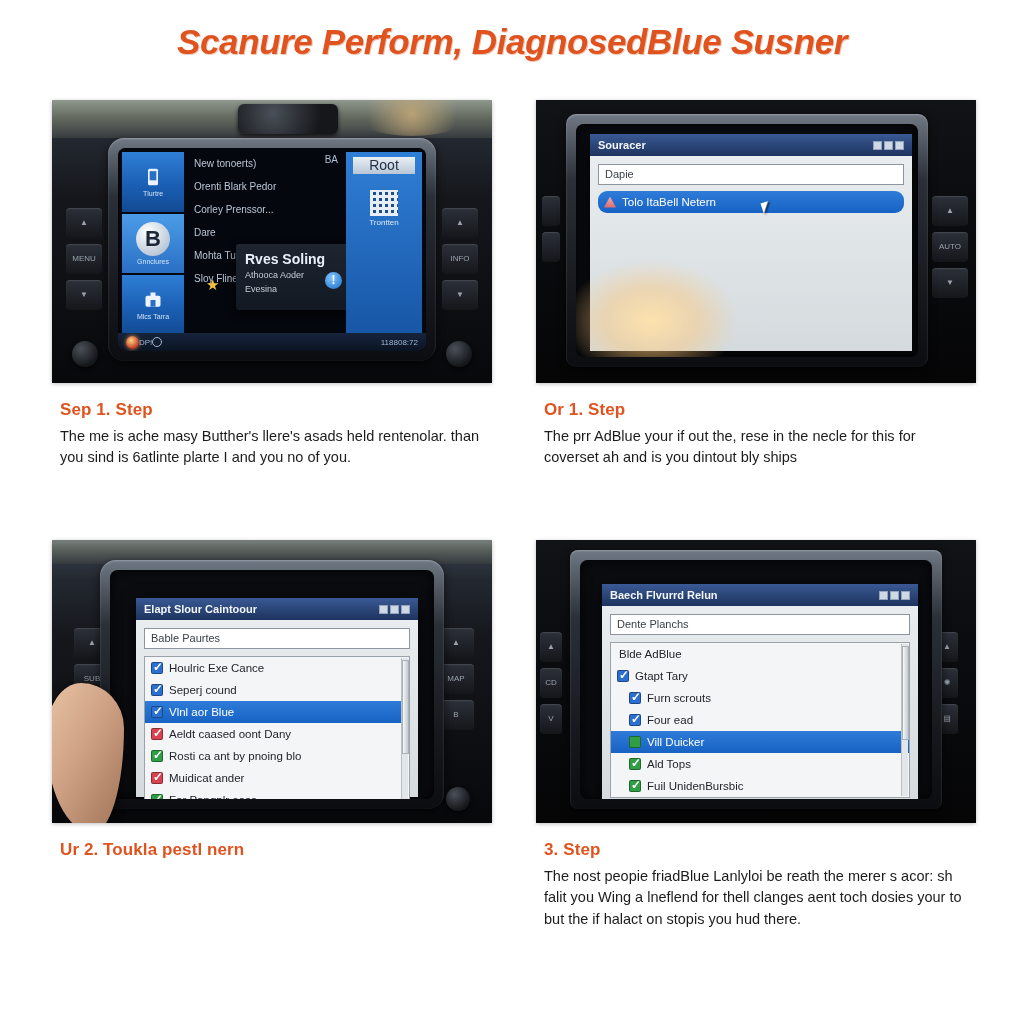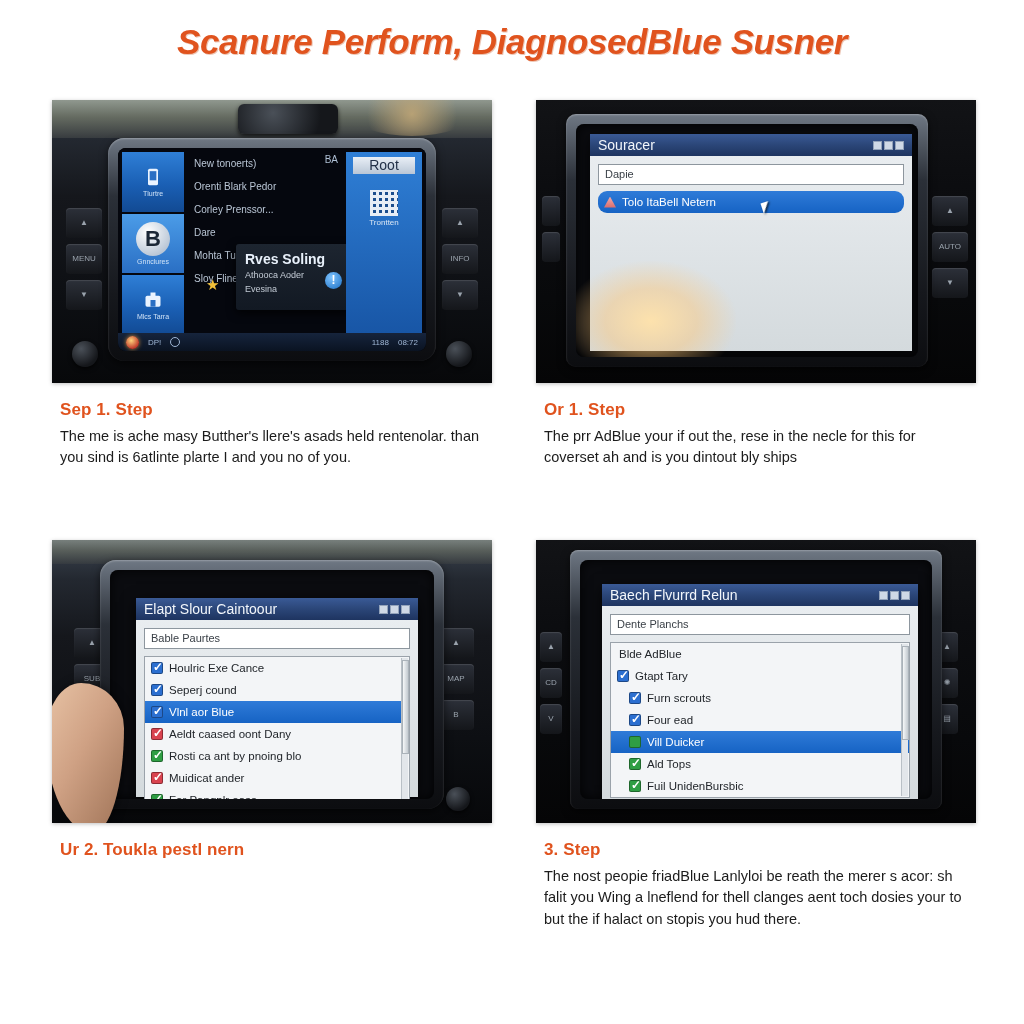--- a/index.html
+++ b/index.html
@@ -143,36 +143,36 @@
     margin: 7px auto 2px; width: 28px; height: 26px;
     background:
       repeating-linear-gradient(0deg,#e7eef6 0 3px,transparent 3px 6px),
       repeating-linear-gradient(90deg,#e7eef6 0 3px,transparent 3px 6px),
       #1b4e8e;
   }
   .s1-rlbl { color: #d9e6f5; font-size: 8px; text-align: center; }
   .s1-bar {
     position: absolute; left: 0; right: 0; bottom: 0; height: 18px;
     background: linear-gradient(180deg,#16243c,#0a1322);
-    color: #9fb6d4; font-size: 8px; display: flex; align-items: center; gap: 9px; padding: 0 8px;
+    color: #9fb6d4; font-size: 8px; display: flex; align-items: center; padding: 0 8px;
   }
   .s1-bar .sp { flex: 1; }
   .s1-bar .orb {
     width: 13px; height: 13px; border-radius: 50%;
     background: radial-gradient(circle at 40% 35%, #ffd27a, #c0392b 70%);
     box-shadow: 0 0 4px rgba(255,170,60,.8);
   }
   .s1-bar .ring { width: 10px; height: 10px; border-radius: 50%; border: 1.5px solid #9fb6d4; }
 
   
   .win { position: absolute; background: #dfe3e6; box-shadow: 0 4px 14px rgba(0,0,0,.75); }
   .win-tb {
     height: 22px;
     background: linear-gradient(180deg,#3a5a96 0%, #2b4678 50%, #1e3460 100%);
-    color: #f2f6fb; font-size: 14px; font-weight: normal;
+    color: #f2f6fb; font-size: 11px; font-weight: bold;
     display: flex; align-items: center; padding: 0 8px;
   }
   .win-tb .ttl { flex: 1; white-space: nowrap; overflow: hidden; }
   .win-tb .ctrls { display: flex; gap: 2px; align-items: center; }
   .win-tb .ctrls i {
     display: block; width: 9px; height: 9px; background: #cfd9e6;
     border: 1px solid #93a3ba; font-style: normal;
   }
   .win-body { position: absolute; left: 0; right: 0; top: 22px; bottom: 0;
     background: linear-gradient(180deg,#e9edf0,#d4dadd); padding: 8px; }

